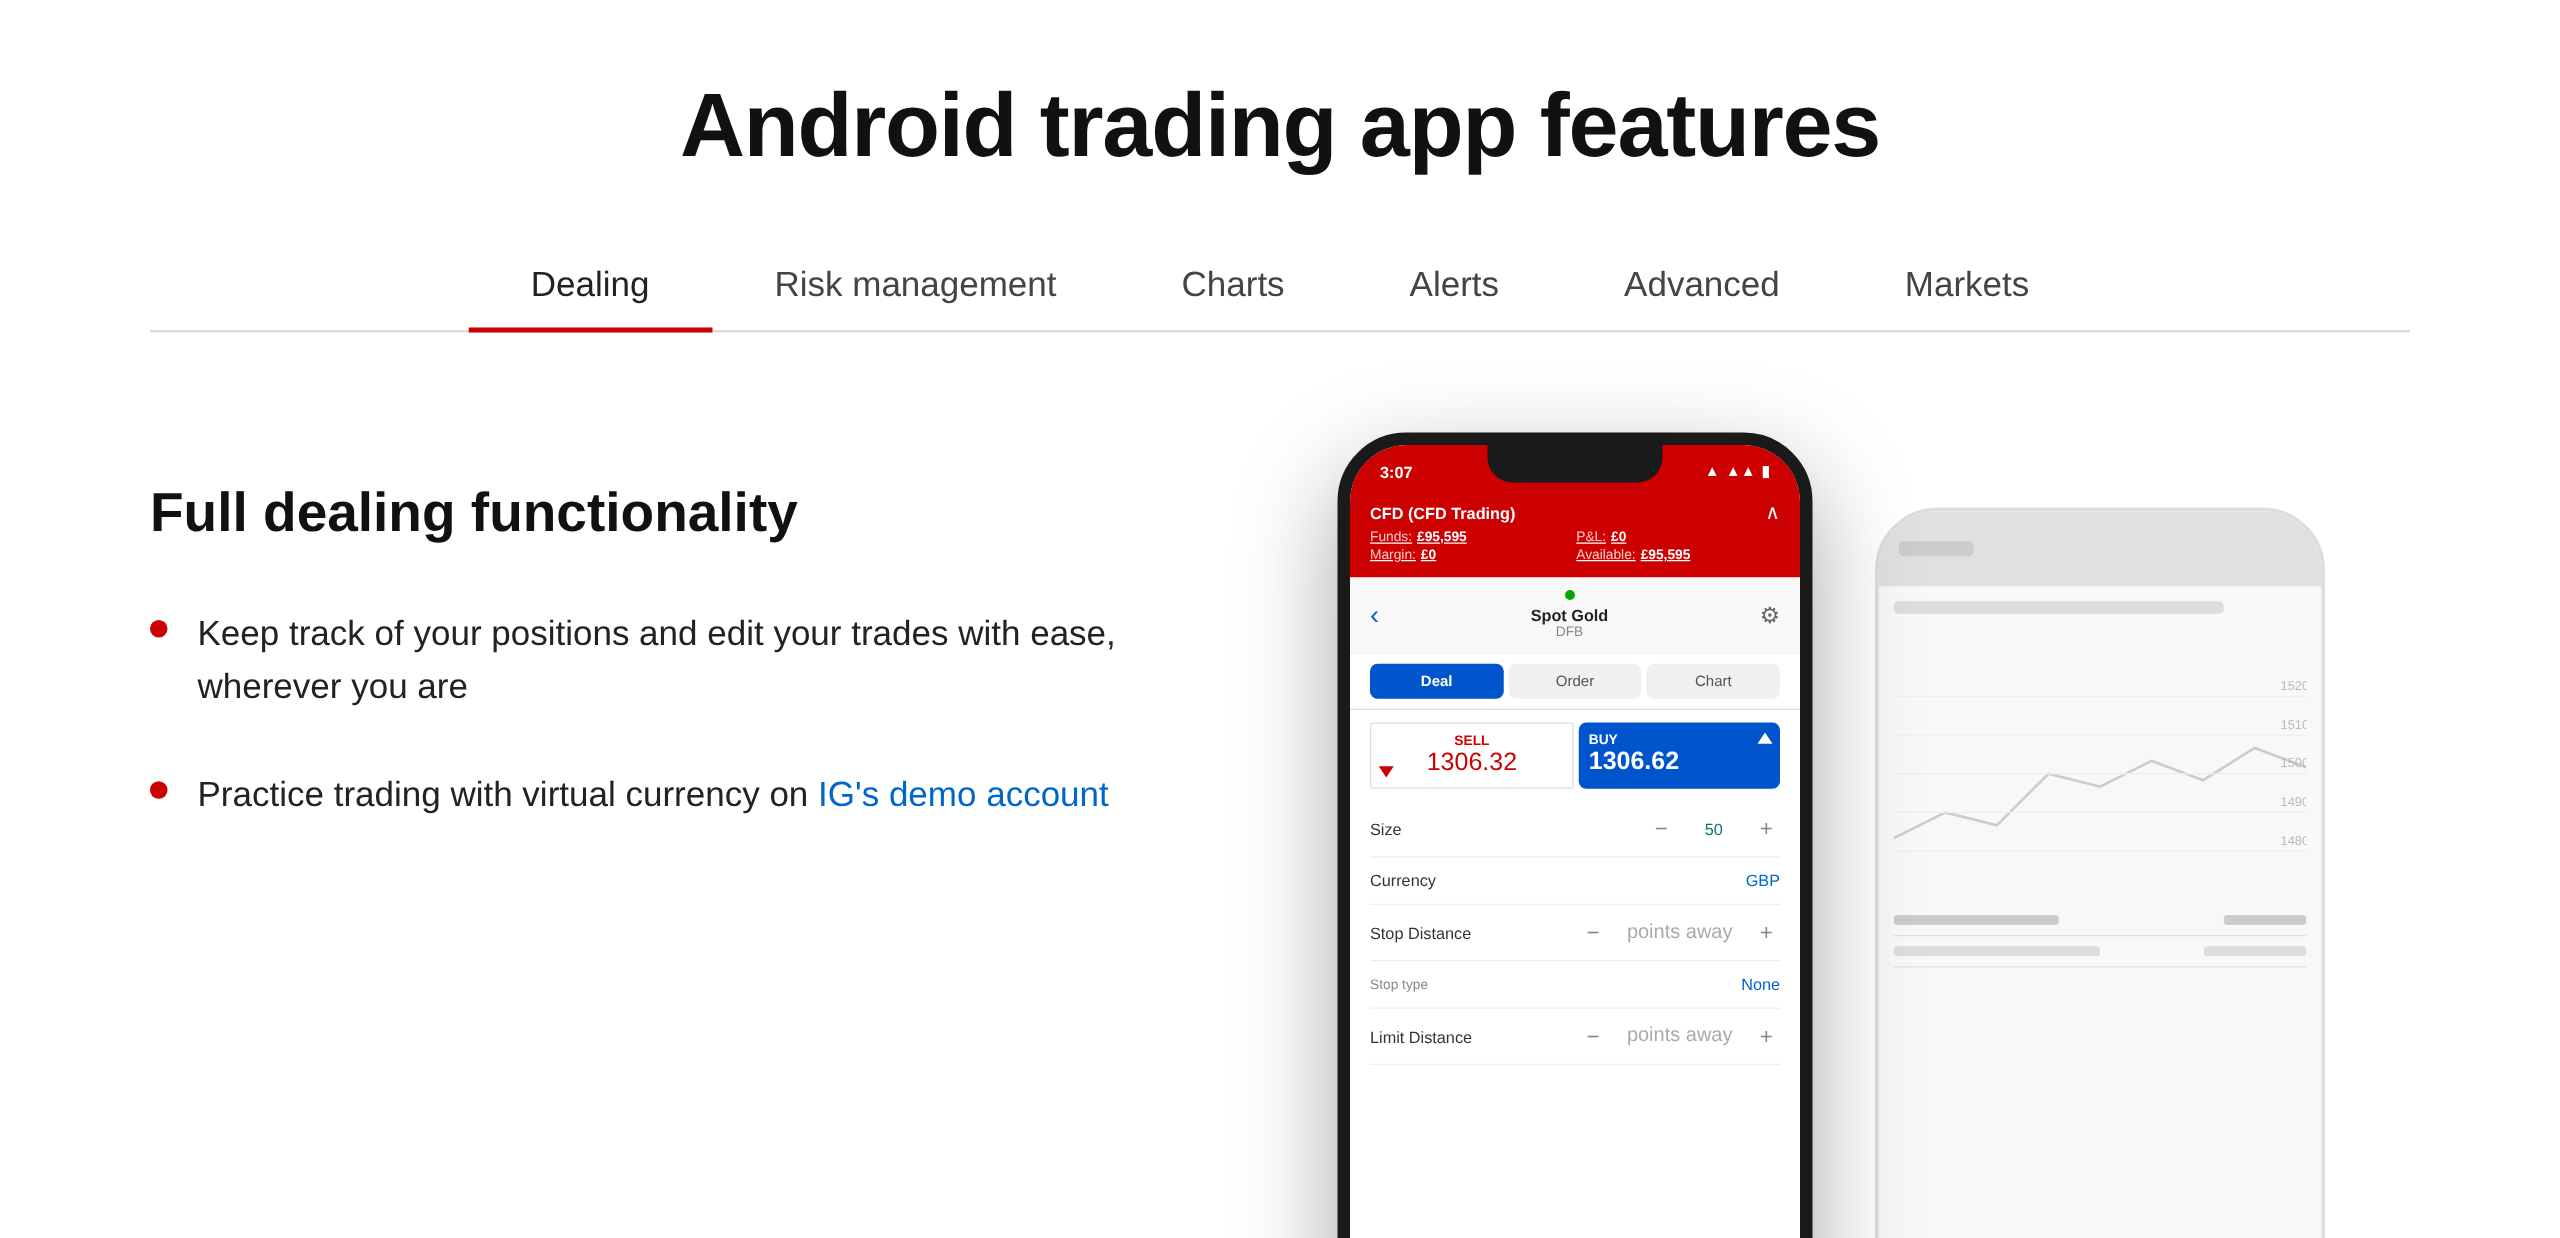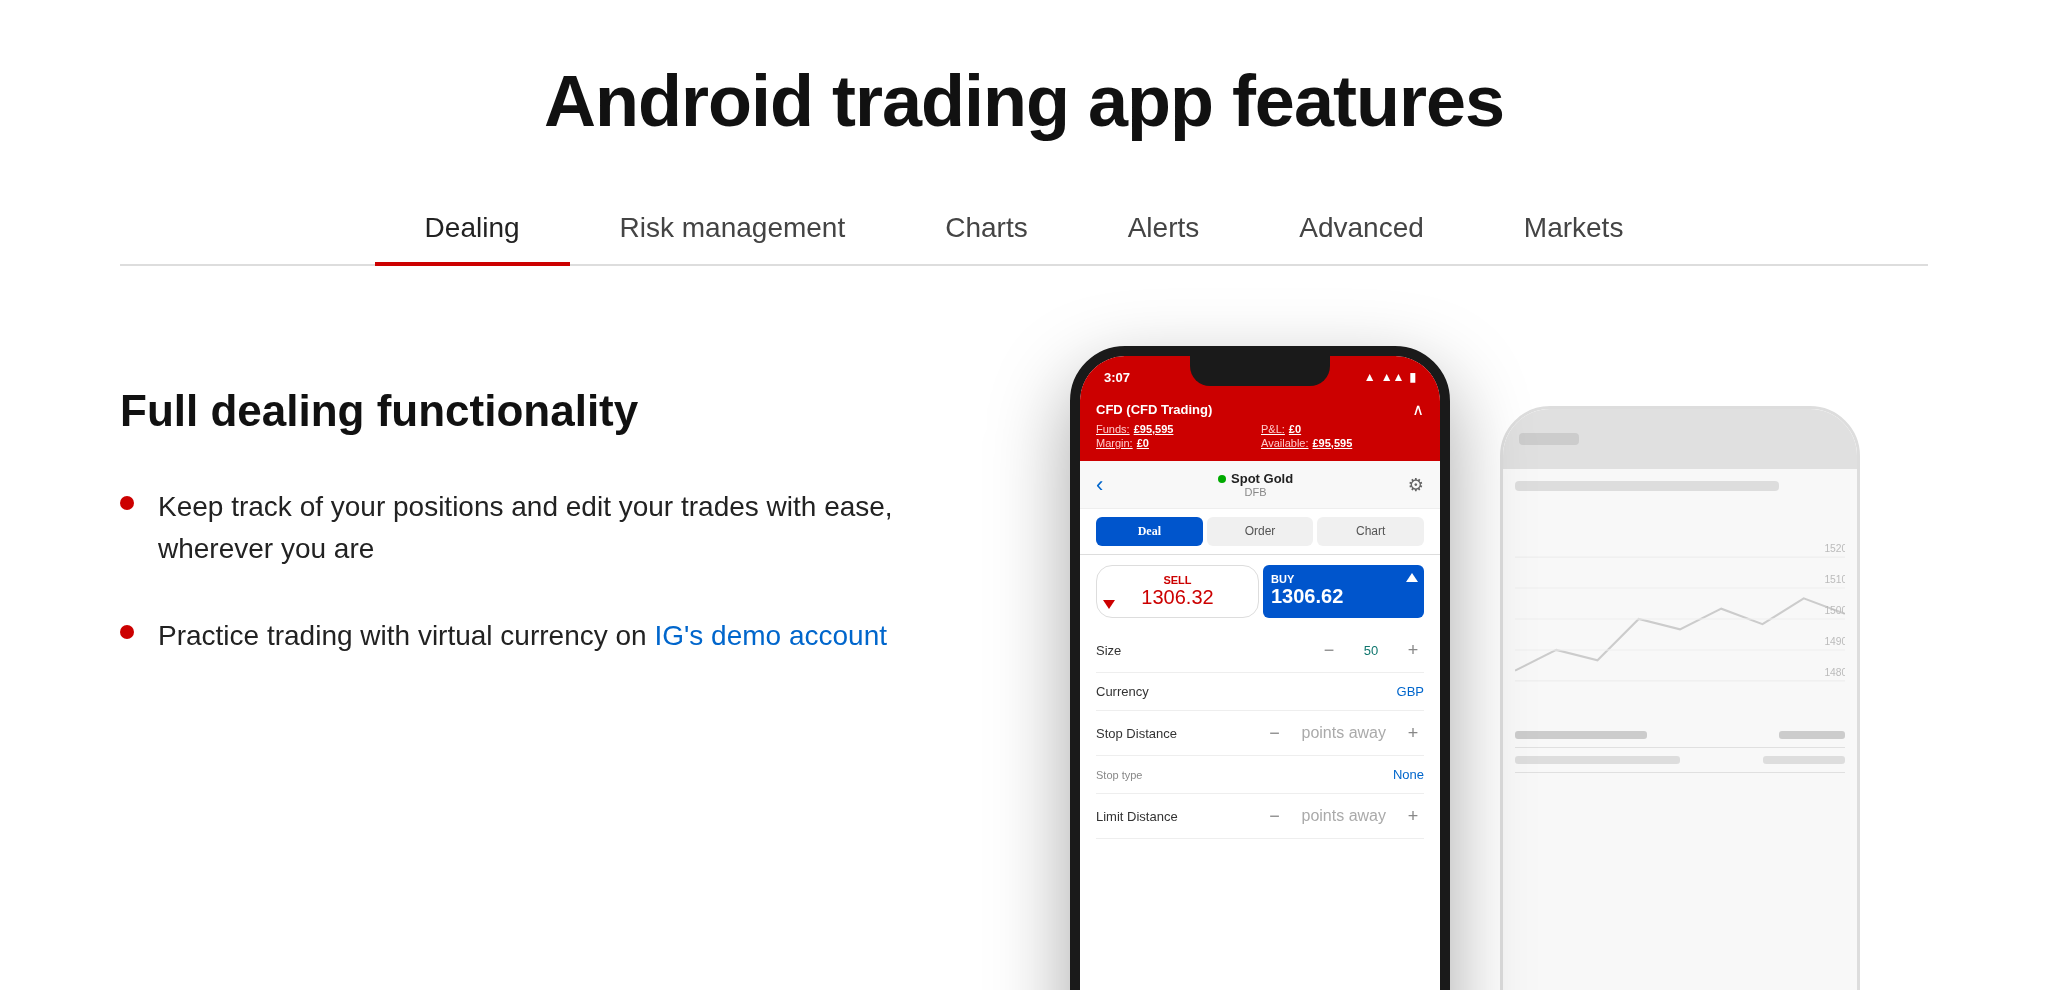--- a/index.html
+++ b/index.html
@@ -288,20 +288,21 @@
       align-items: center;
       flex: 1;
     }
 
     .instrument-dot {
       display: flex;
       align-items: center;
       gap: 5px;
       font-size: 13px;
       font-weight: 700;
+      flex-direction: column;
     }
 
     .green-dot {
       width: 8px;
       height: 8px;
       background: #00aa00;
       border-radius: 50%;
     }
 
     .instrument-sub {
@@ -335,35 +336,34 @@
       font-size: 12px;
       border-radius: 6px;
       color: #555;
       background: #f0f0f0;
     }
 
     .deal-tab.active {
       background: #0055cc;
       color: #fff;
       font-weight: 600;
-      font-family: Liberation Serif, serif;
     }
 
     
     .sell-buy-row {
       display: flex;
       padding: 10px 16px;
       gap: 4px;
     }
 
     .sell-block {
       flex: 1;
       background: #fff;
       border: 1px solid #ddd;
-      border-radius: 16px;
+      border-radius: 2px;
       padding: 8px;
       display: flex;
       flex-direction: column;
       align-items: center;
       position: relative;
     }
 
     .buy-block {
       flex: 1;
       background: #0055cc;

